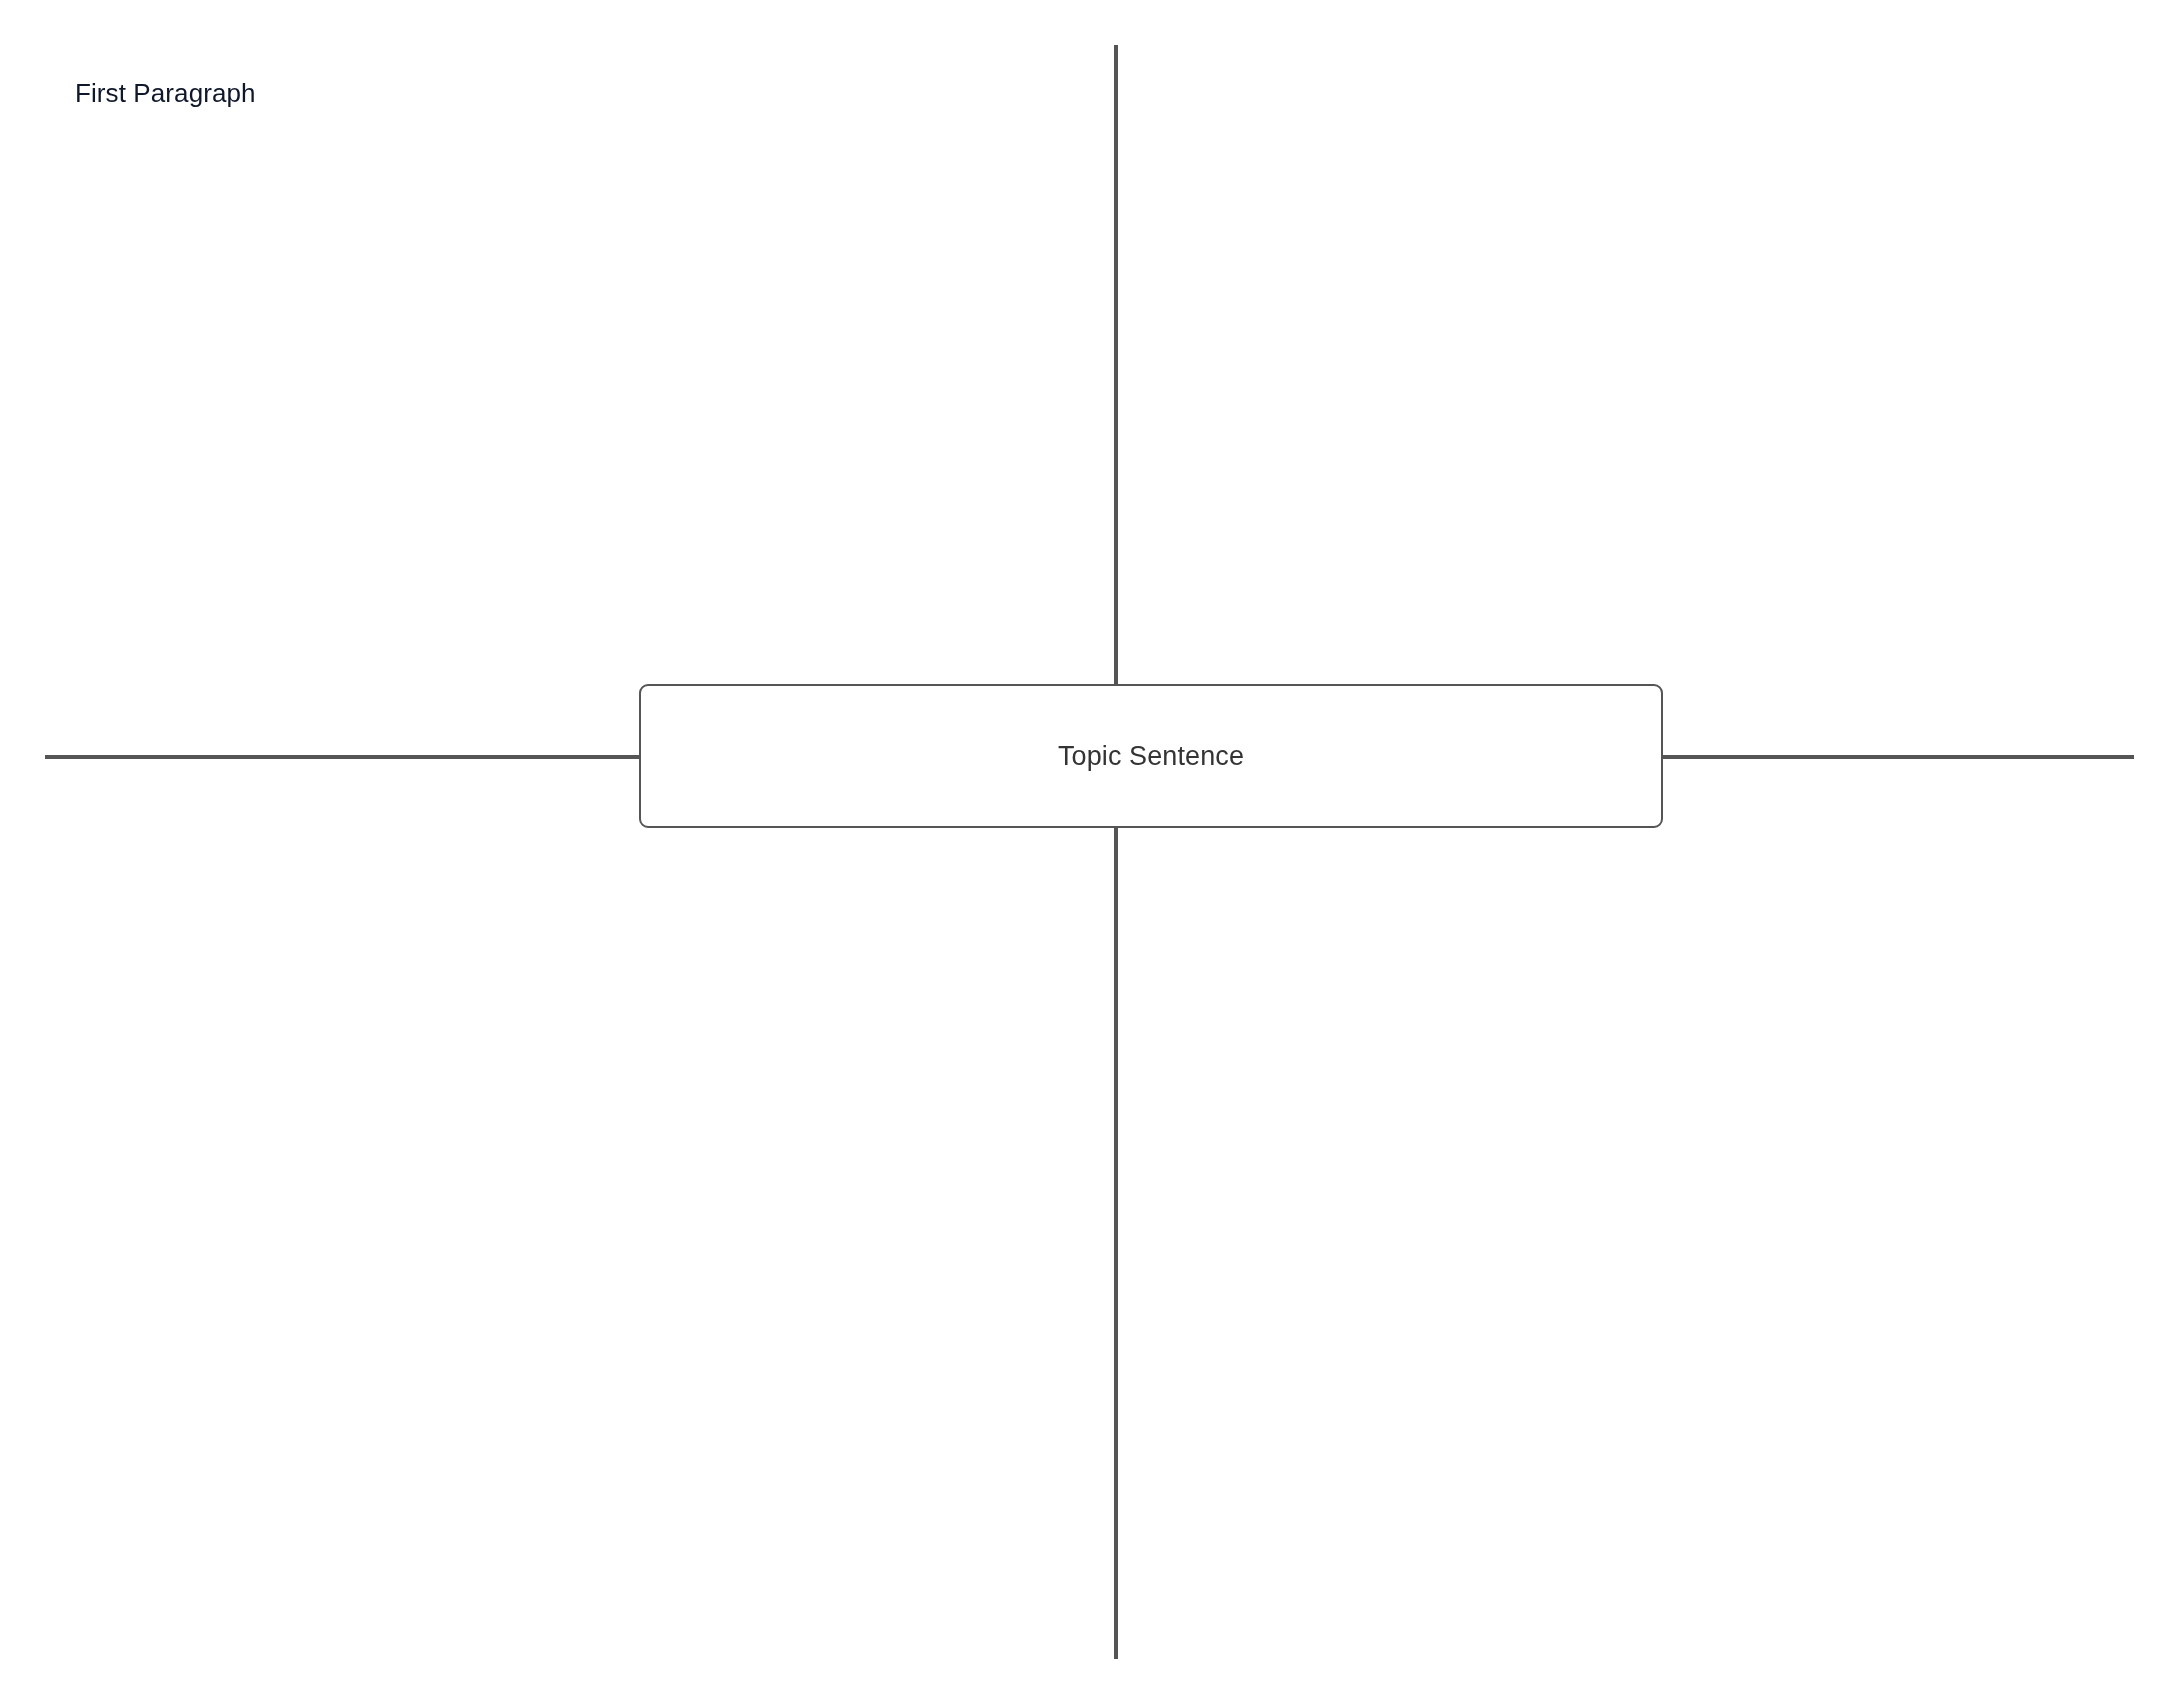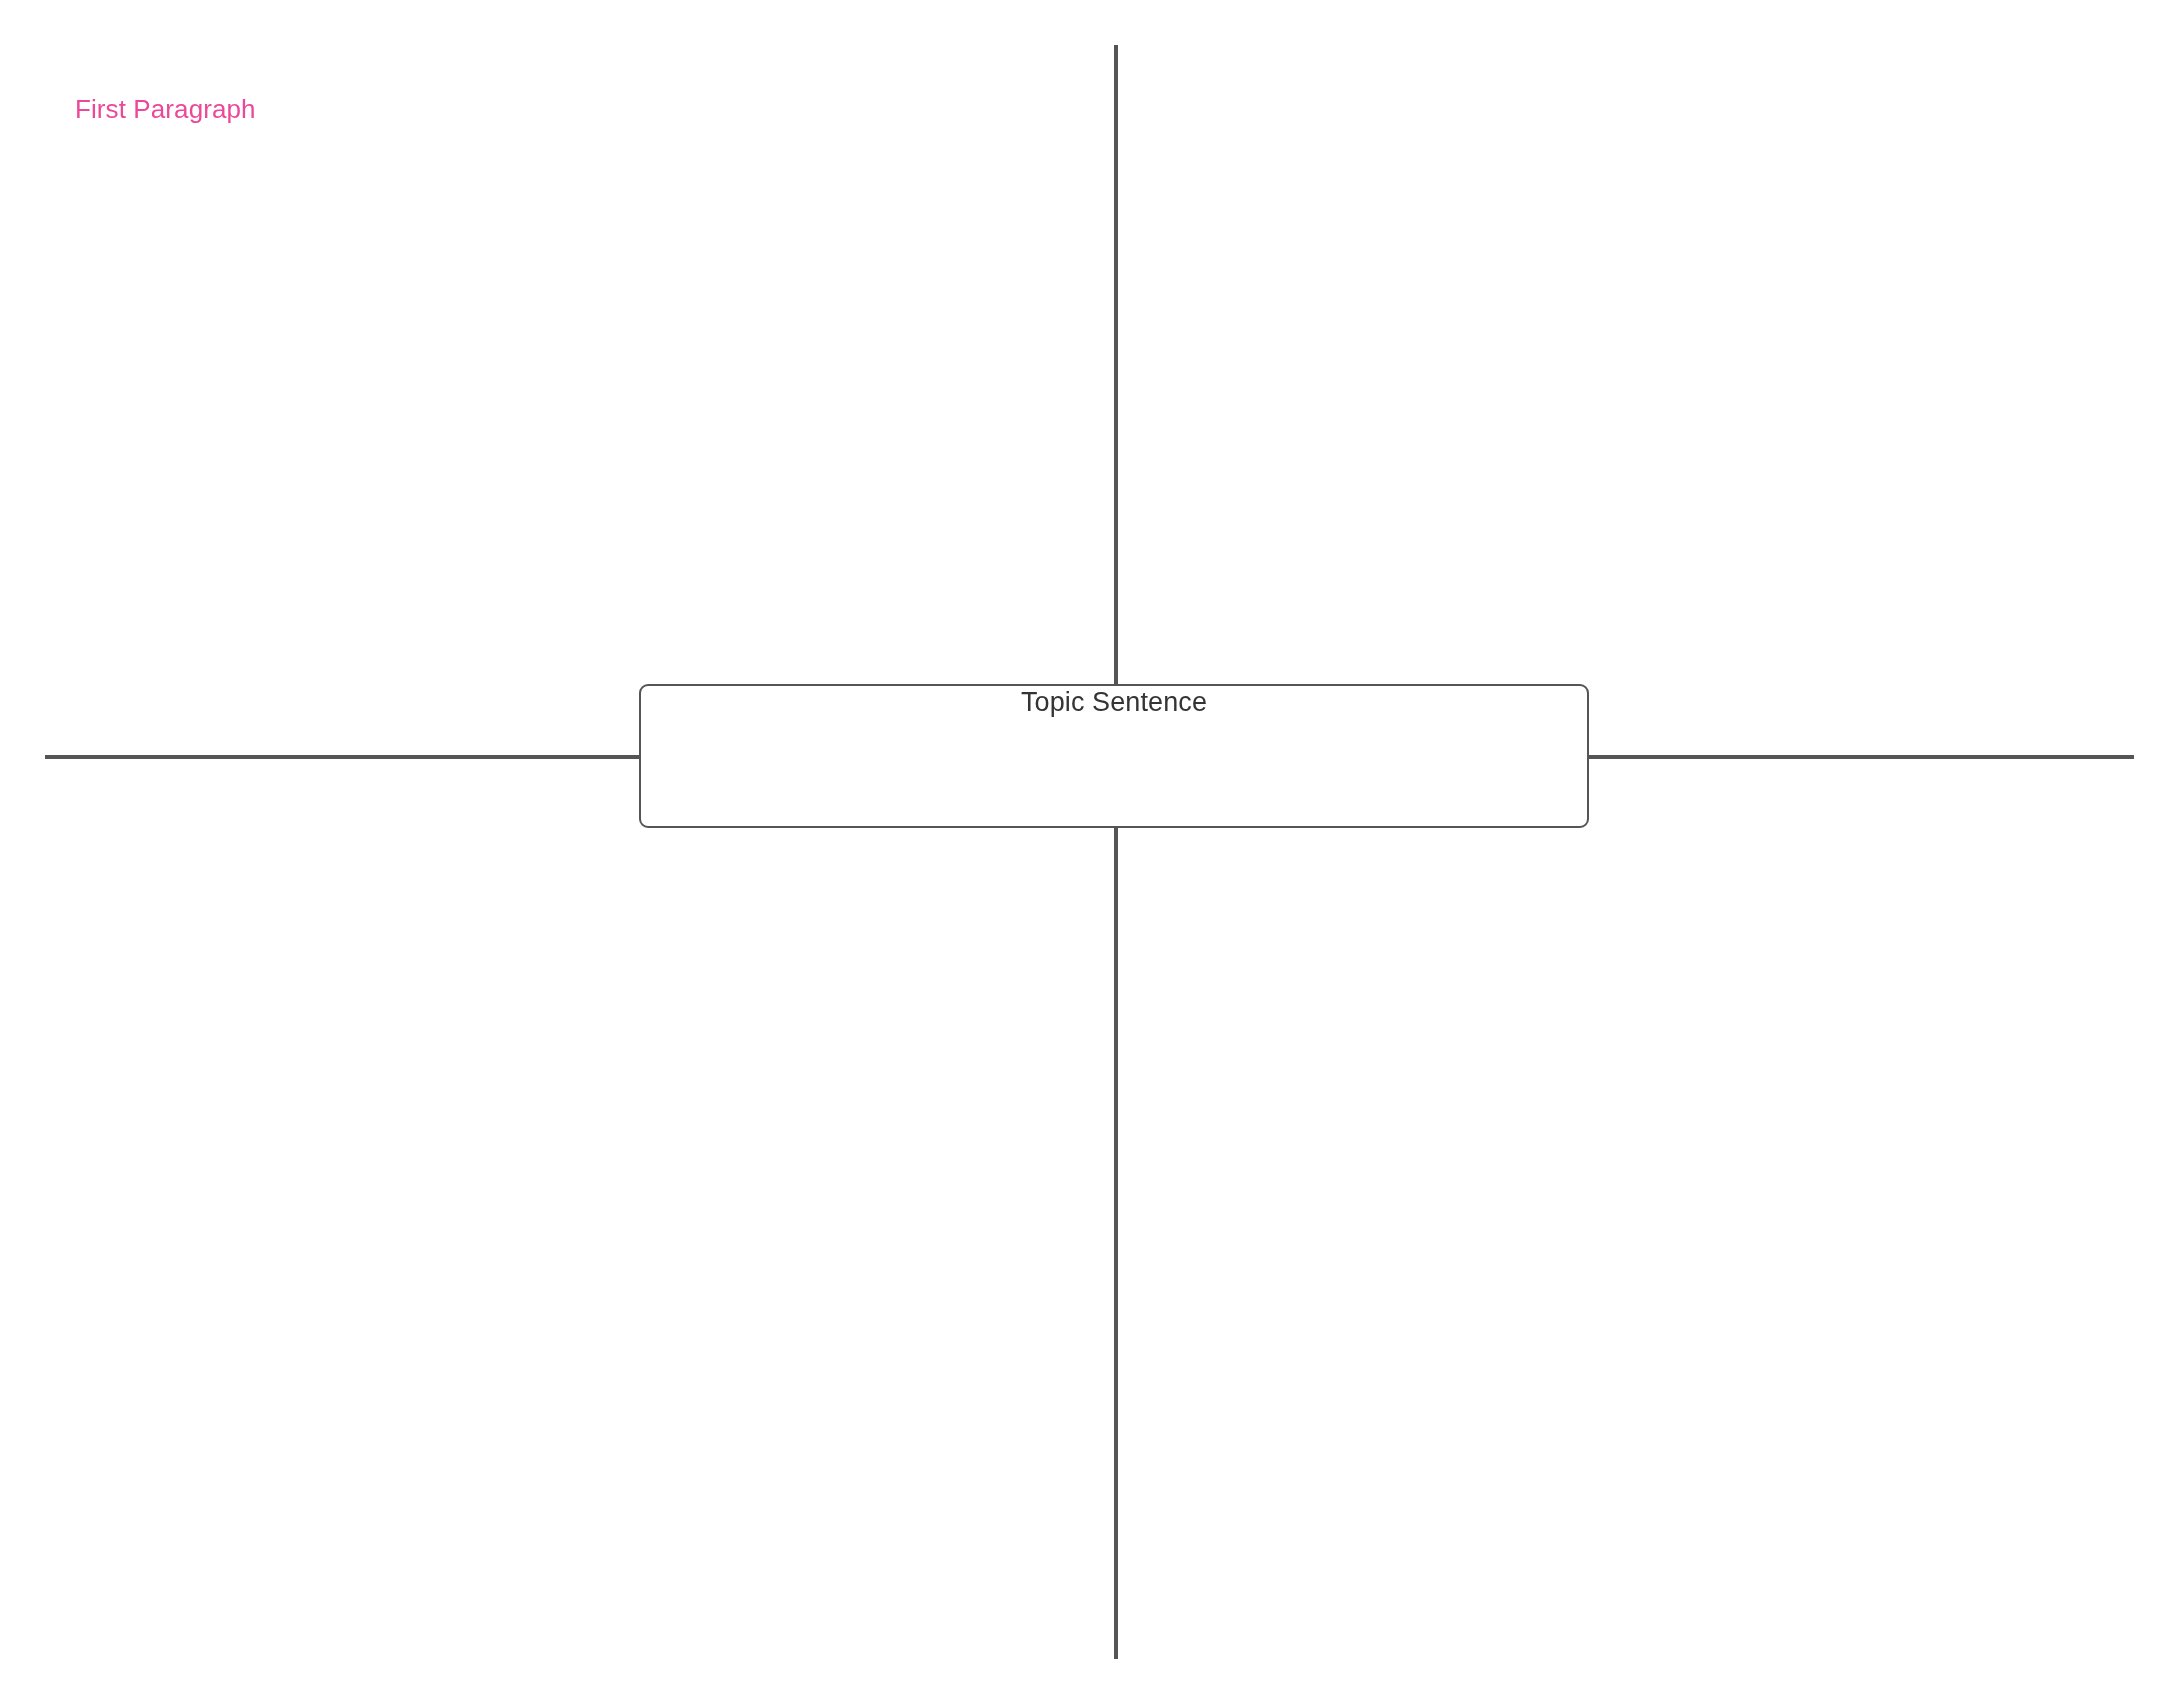--- a/index.html
+++ b/index.html
@@ -21,24 +21,23 @@
     overflow: hidden;
   }
 
   
   #map-title {
     position: absolute;
     left: 75px;
     top: 78px;
     font-size: 26px;
     line-height: 1.2;
-    color: #ec4899;
+    color: #0f172a;
     white-space: nowrap;
     letter-spacing: 0.1px;
-    margin-top: 16px;
   }
 
   
   .connector {
     position: absolute;
     background: #555555;
   }
 
   #branch-line-vertical {
     left: 1114px;
@@ -59,27 +58,28 @@
     top: 755px;
     width: 548px;
     height: 3.6px;
   }
 
   
   #topic-node {
     position: absolute;
     left: 639px;
     top: 684px;
-    width: 950px;
+    width: 1024px;
     height: 144px;
     box-sizing: border-box;
     background: #ffffff;
     border: 2.7px solid #555555;
     border-radius: 9px;
     display: flex;
+    align-items: center;
     justify-content: center;
     z-index: 5;
   }
 
   #topic-node-label {
     font-size: 27px;
     color: #343434;
     line-height: 1.2;
     text-align: center;
     letter-spacing: 0.1px;

